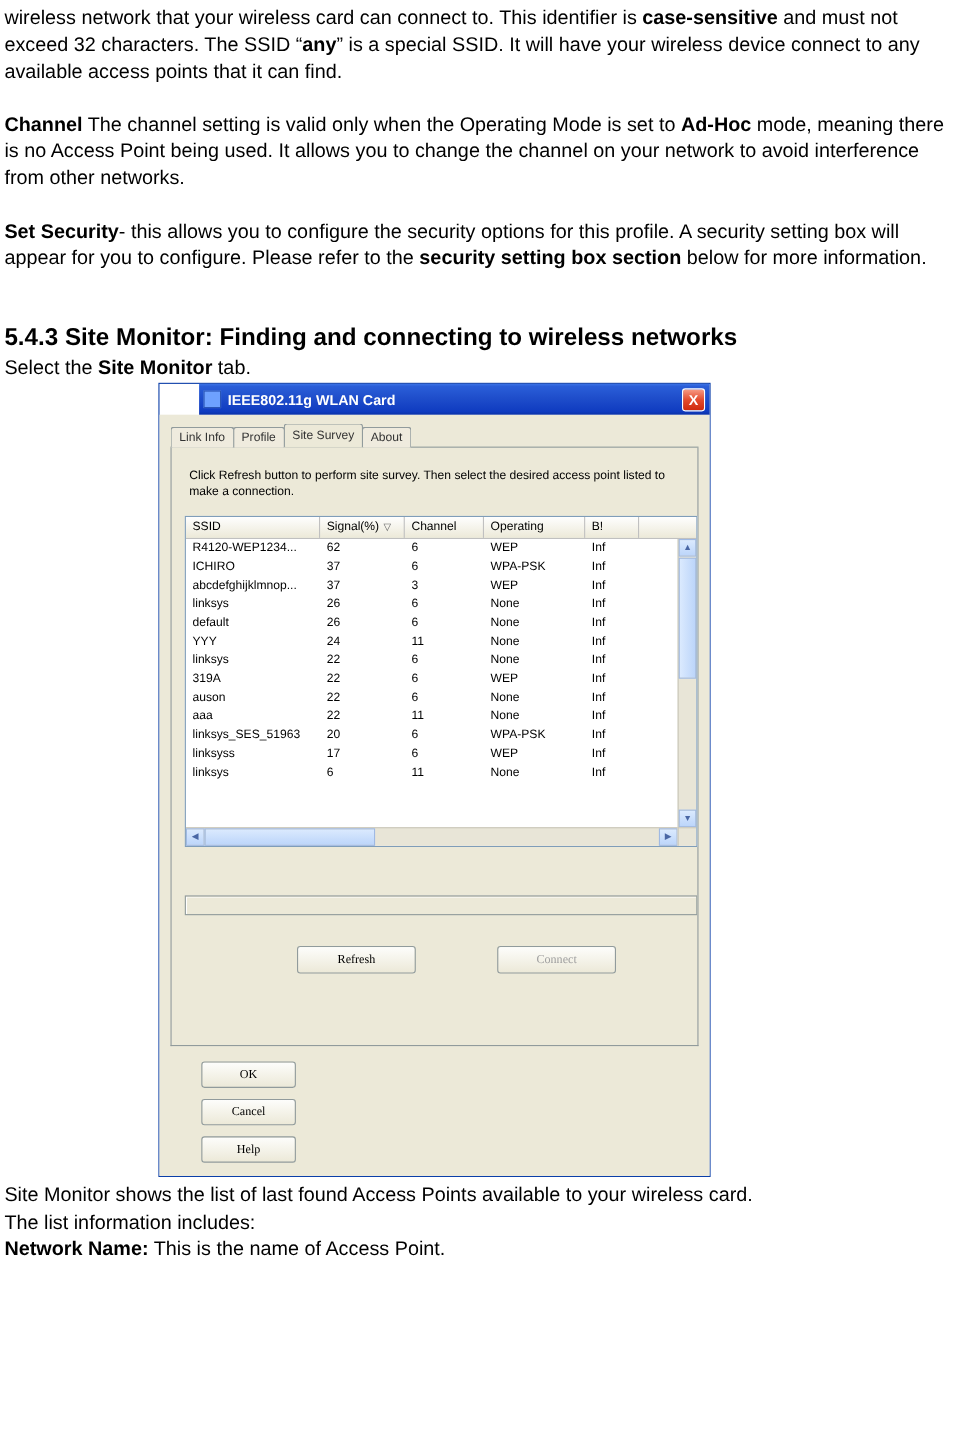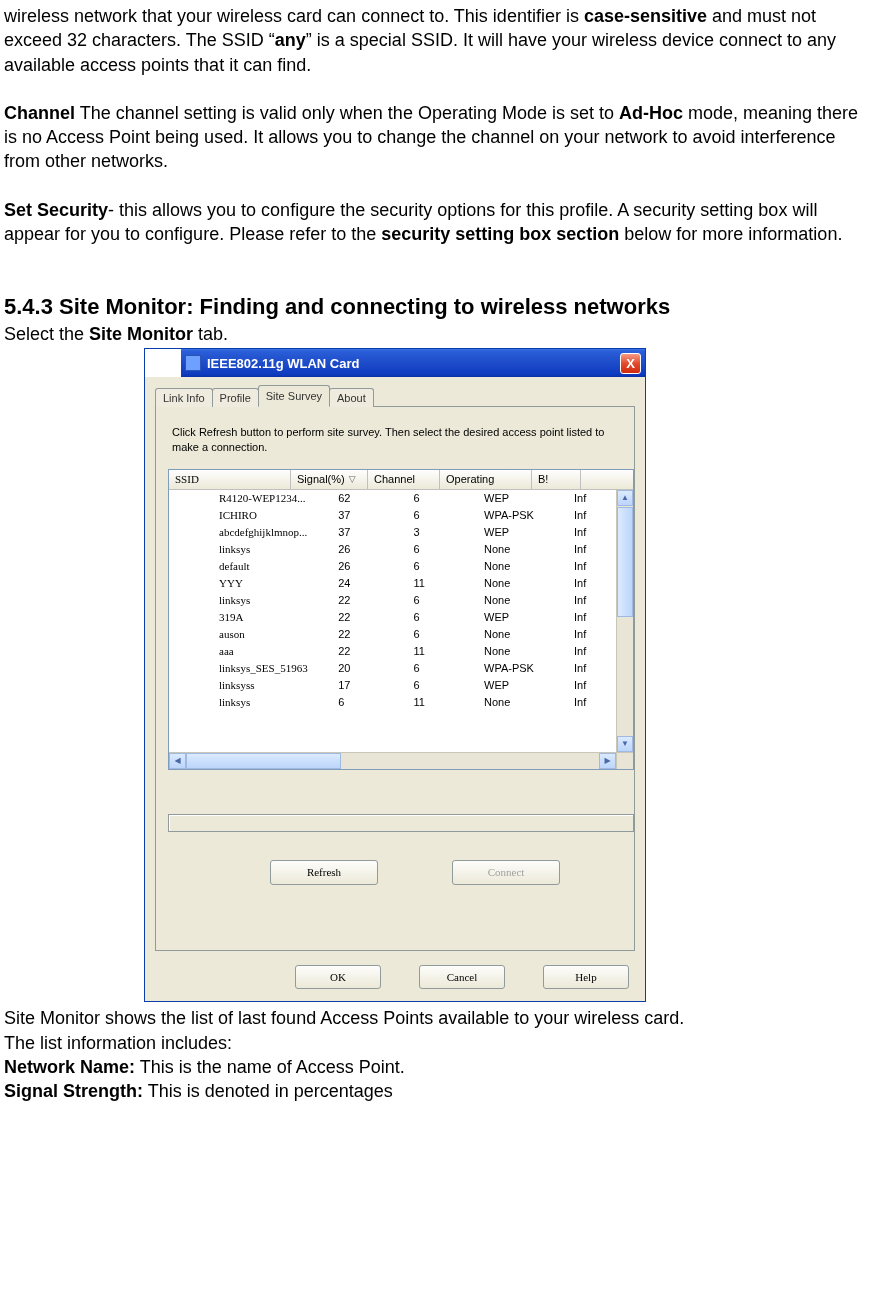--- a/index.html
+++ b/index.html
@@ -129,34 +129,33 @@
     border-right: 1px solid #c0c0c0;
     padding: 2px 6px;
     display:flex;align-items:center;
     white-space: nowrap;
     overflow:hidden;
   }
   .lv-body {
     position:absolute;
     top:20px; bottom:17px; left:0; right:17px;
     overflow:hidden;
-    margin-left:44px;
   }
   .lv-row {
     display:flex;
     height: 17px;
     font-size: 11px;
     white-space: nowrap;
   }
   .lv-cell {
     padding: 1px 6px;
     overflow:hidden;
   }
   
-  .c0{width:122px;font-family:Liberation Serif, serif;} .c1{width:77px;} .c2{width:72px;} .c3{width:92px;} .c4{width:49px;}
+  .c0{width:122px;} .c1{width:77px;} .c2{width:72px;} .c3{width:92px;} .c4{width:49px;}
   .sort-arrow { margin-left:4px;color:#666;font-size:9px; }
 
   .v-scroll {
     position:absolute; top:20px; right:0; width:17px; bottom:17px;
     background:#e8e5d7;
     border-left:1px solid #c9c6b8;
   }
   .v-scroll .arrow, .h-scroll .arrow {
     width:16px;height:16px;
     background: linear-gradient(to bottom,#dbeafe,#bcd5fa);
@@ -203,20 +202,21 @@
     border-radius:3px;
     font-family:Tahoma;font-size:11px;
     display:flex;align-items:center;justify-content:center;margin-left:28px;
   }
   .xp-button.disabled{color:#a0a0a0;}
 
   .dialog-buttons{
     display:flex;justify-content:flex-end;gap:10px;
     padding: 10px 6px 0 0;
     margin-top:4px;
+    flex-direction:column;
   }
   .dialog-buttons .xp-button{width:86px;height:24px;}
 
   .after-text { margin-top:4px; }
   .after-text p { margin:0; }
 </style>
 </head>
 <body>
 
 <div class="doc-text">
@@ -390,14 +390,13 @@
       <div class="xp-button">Cancel</div>
       <div class="xp-button">Help</div>
     </div>
   </div>
 </div>
 
 <div class="after-text">
   <p>Site Monitor shows the list of last found Access Points available to your wireless card.</p>
   <p>The list information includes:</p>
   <p><b>Network Name:</b><span> This is the name of Access Point.</span></p>
-  <p><b>Signal Strength:</b><span> This is denoted in percentages</span></p>
 </div>
 
 </body></html>

